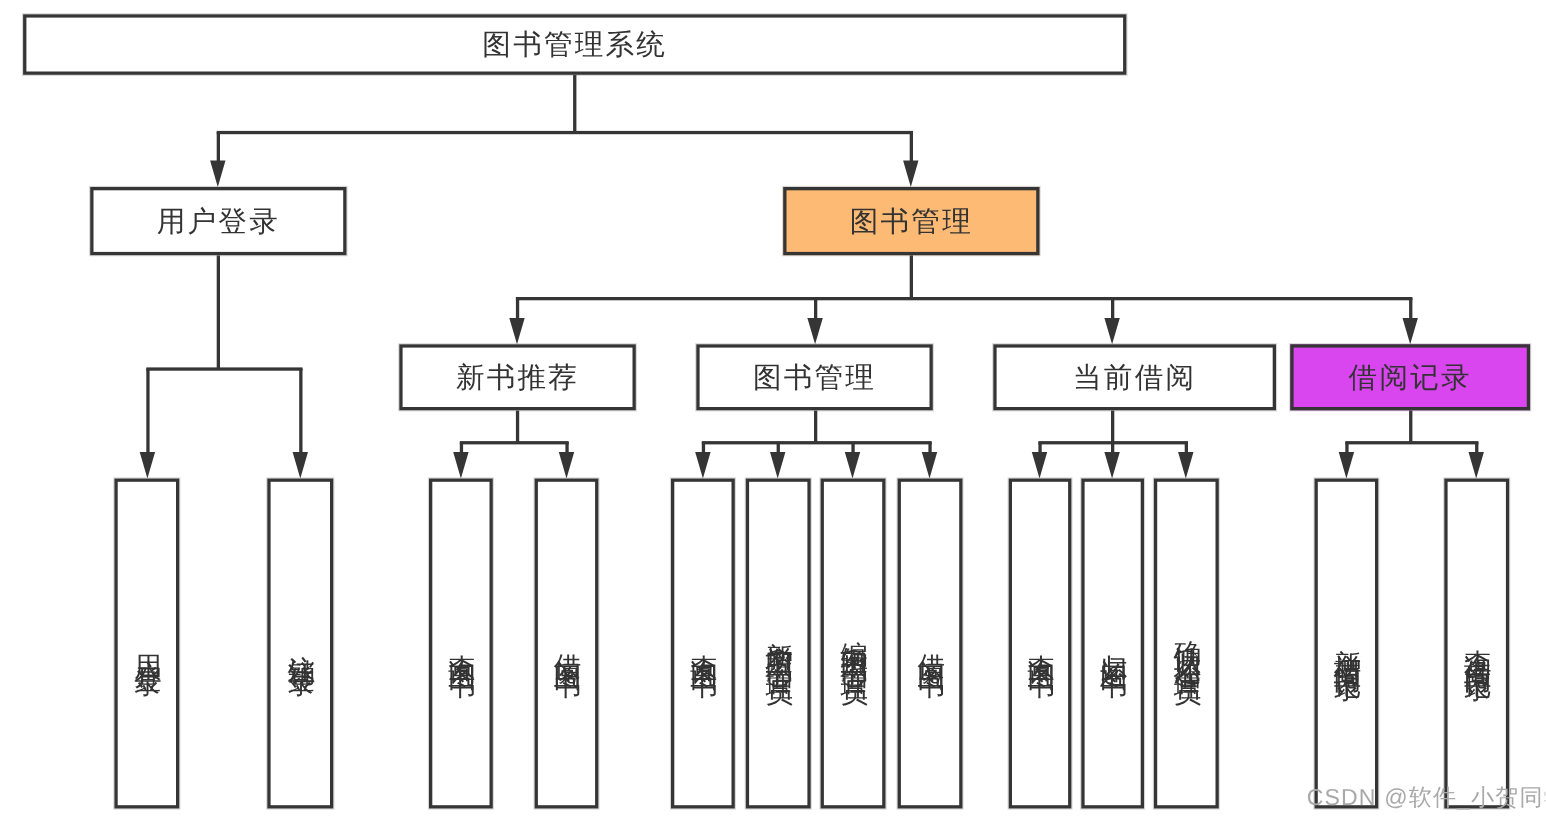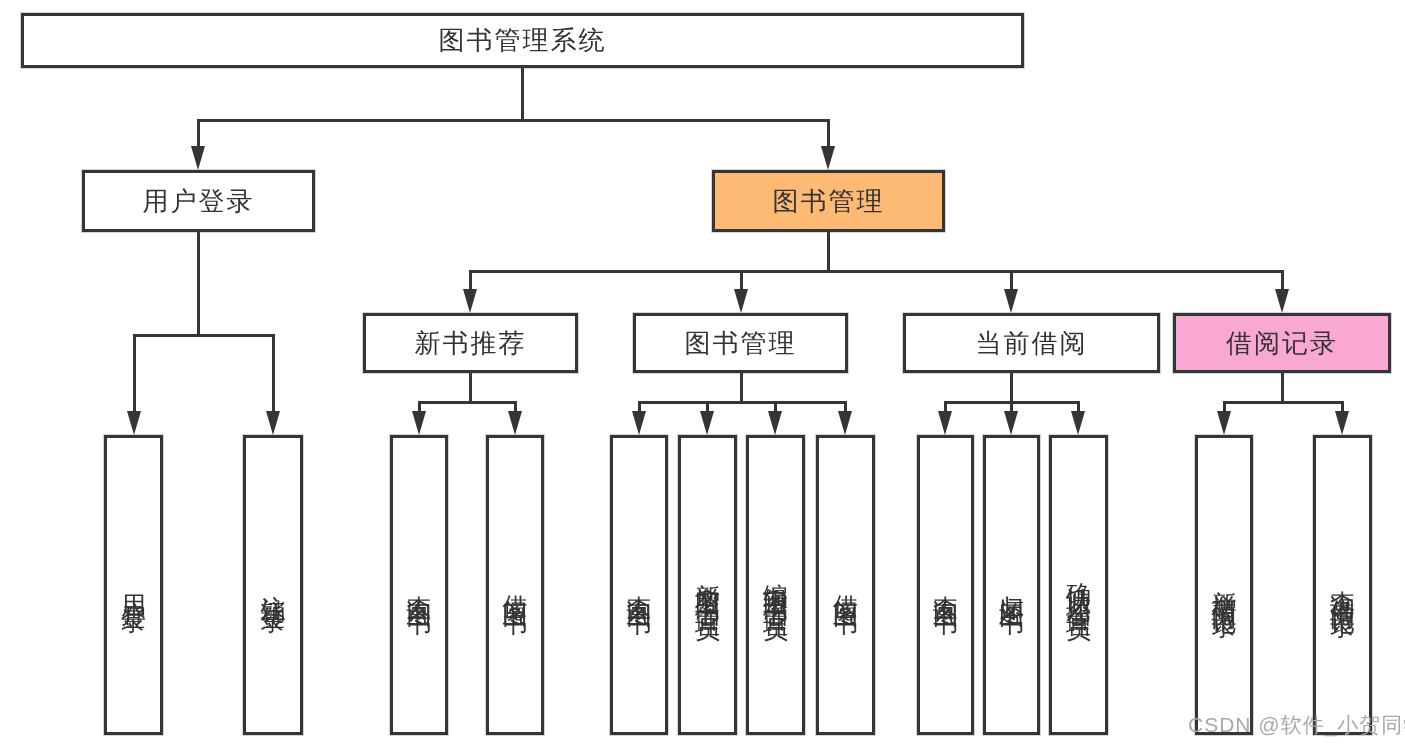--- a/index.html
+++ b/index.html
@@ -91,21 +91,21 @@
     </div>
 
   <div class="node hnode" style="left: 21px; top: 13px; width: 1003px; height: 55px; border-color: rgb(53, 53, 53); background: rgb(255, 255, 255); color: rgb(51, 51, 51);">图书管理系统</div>
 
   <div class="node hnode" style="left: 82px; top: 170px; width: 233px; height: 62px; border-color: rgb(53, 53, 53); background: rgb(255, 255, 255); color: rgb(51, 51, 51);">用户登录</div>
   <div class="node hnode" style="left: 712px; top: 170px; width: 233px; height: 62px; border-color: rgb(53, 53, 53); background: #fdba74; color: rgb(51, 51, 51);">图书管理</div>
 
   <div class="node hnode" style="left: 363px; top: 313px; width: 215px; height: 60px; border-color: rgb(53, 53, 53); background: rgb(255, 255, 255); color: rgb(51, 51, 51);">新书推荐</div>
   <div class="node hnode" style="left: 633px; top: 313px; width: 215px; height: 60px; border-color: rgb(53, 53, 53); background: rgb(255, 255, 255); color: rgb(51, 51, 51);">图书管理</div>
   <div class="node hnode" style="left: 903px; top: 313px; width: 257px; height: 60px; border-color: rgb(53, 53, 53); background: rgb(255, 255, 255); color: rgb(51, 51, 51);">当前借阅</div>
-  <div class="node hnode" style="left: 1173px; top: 313px; width: 218px; height: 60px; border-color: rgb(53, 53, 53); background: #f9a8d4; color: rgb(51, 51, 51);">借阅记录</div>
+  <div class="node hnode" style="left: 1173px; top: 313px; width: 218px; height: 60px; border-color: rgb(53, 53, 53); background: #d946ef; color: rgb(51, 51, 51);">借阅记录</div>
 
   <div class="node vnode" style="left: 104px; top: 435px; width: 59px; height: 300px; border-color: rgb(53, 53, 53); background: rgb(255, 255, 255); color: rgb(51, 51, 51);">
     <span class="vtext">用户登录</span>
     </div>
   <div class="node vnode" style="left: 243px; top: 435px; width: 60px; height: 300px; border-color: rgb(53, 53, 53); background: rgb(255, 255, 255); color: rgb(51, 51, 51);">
     <span class="vtext">注销登录</span>
     </div>
 
   <div class="node vnode" style="left: 390px; top: 435px; width: 58px; height: 300px; border-color: rgb(53, 53, 53); background: rgb(255, 255, 255); color: rgb(51, 51, 51);">
     <span class="vtext">查询图书</span>

